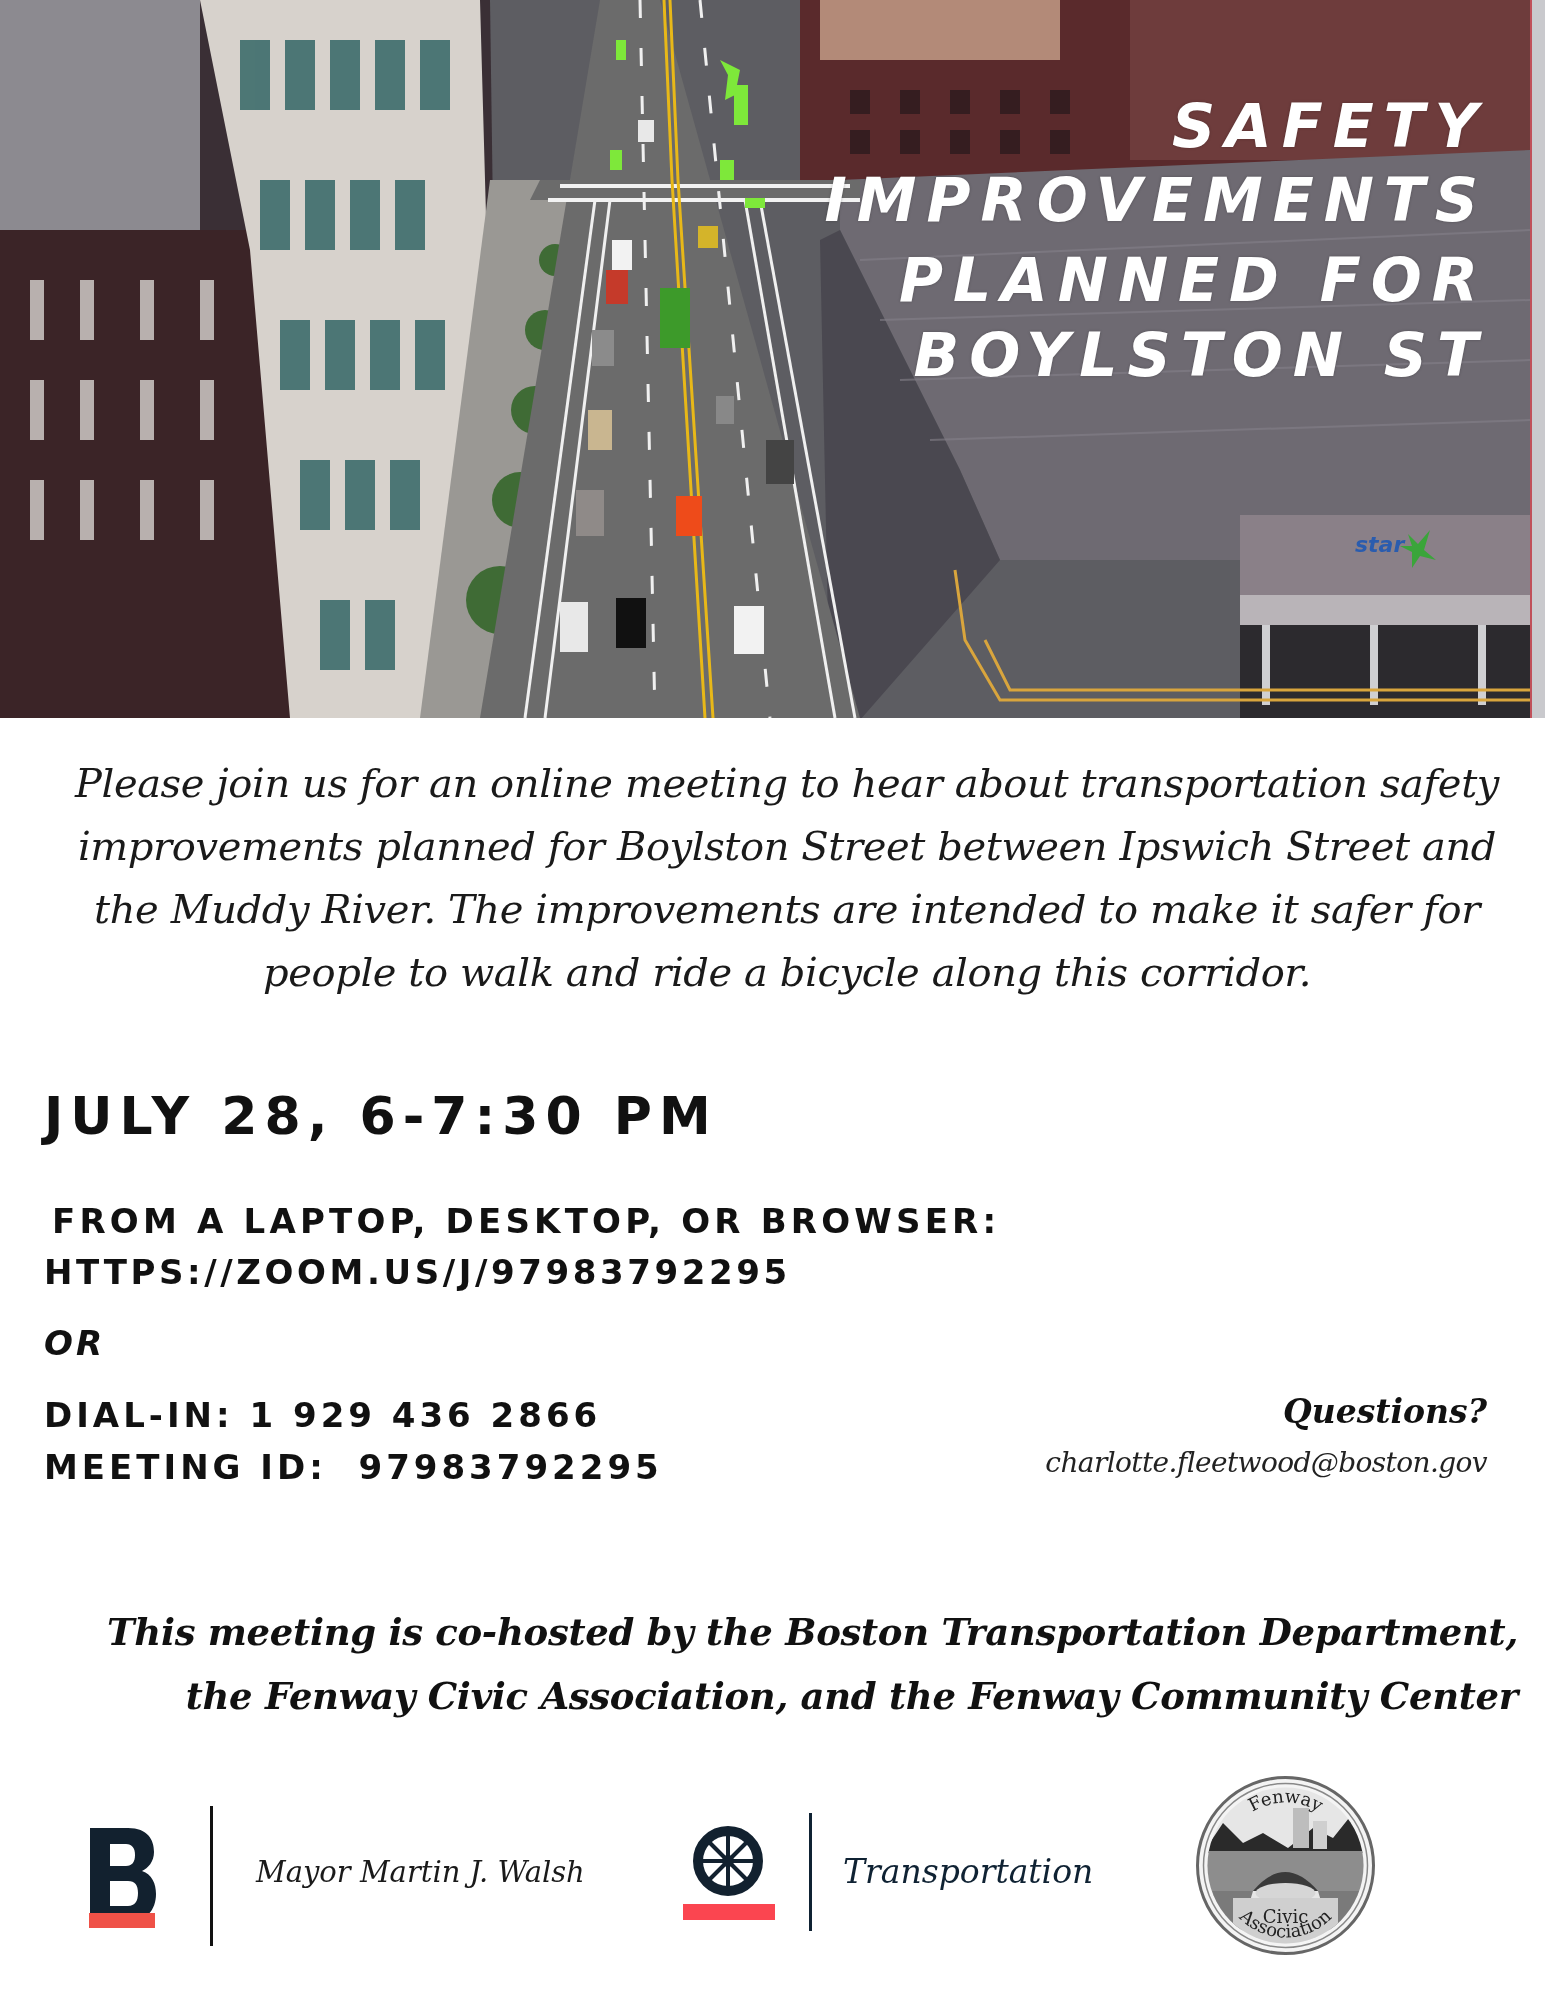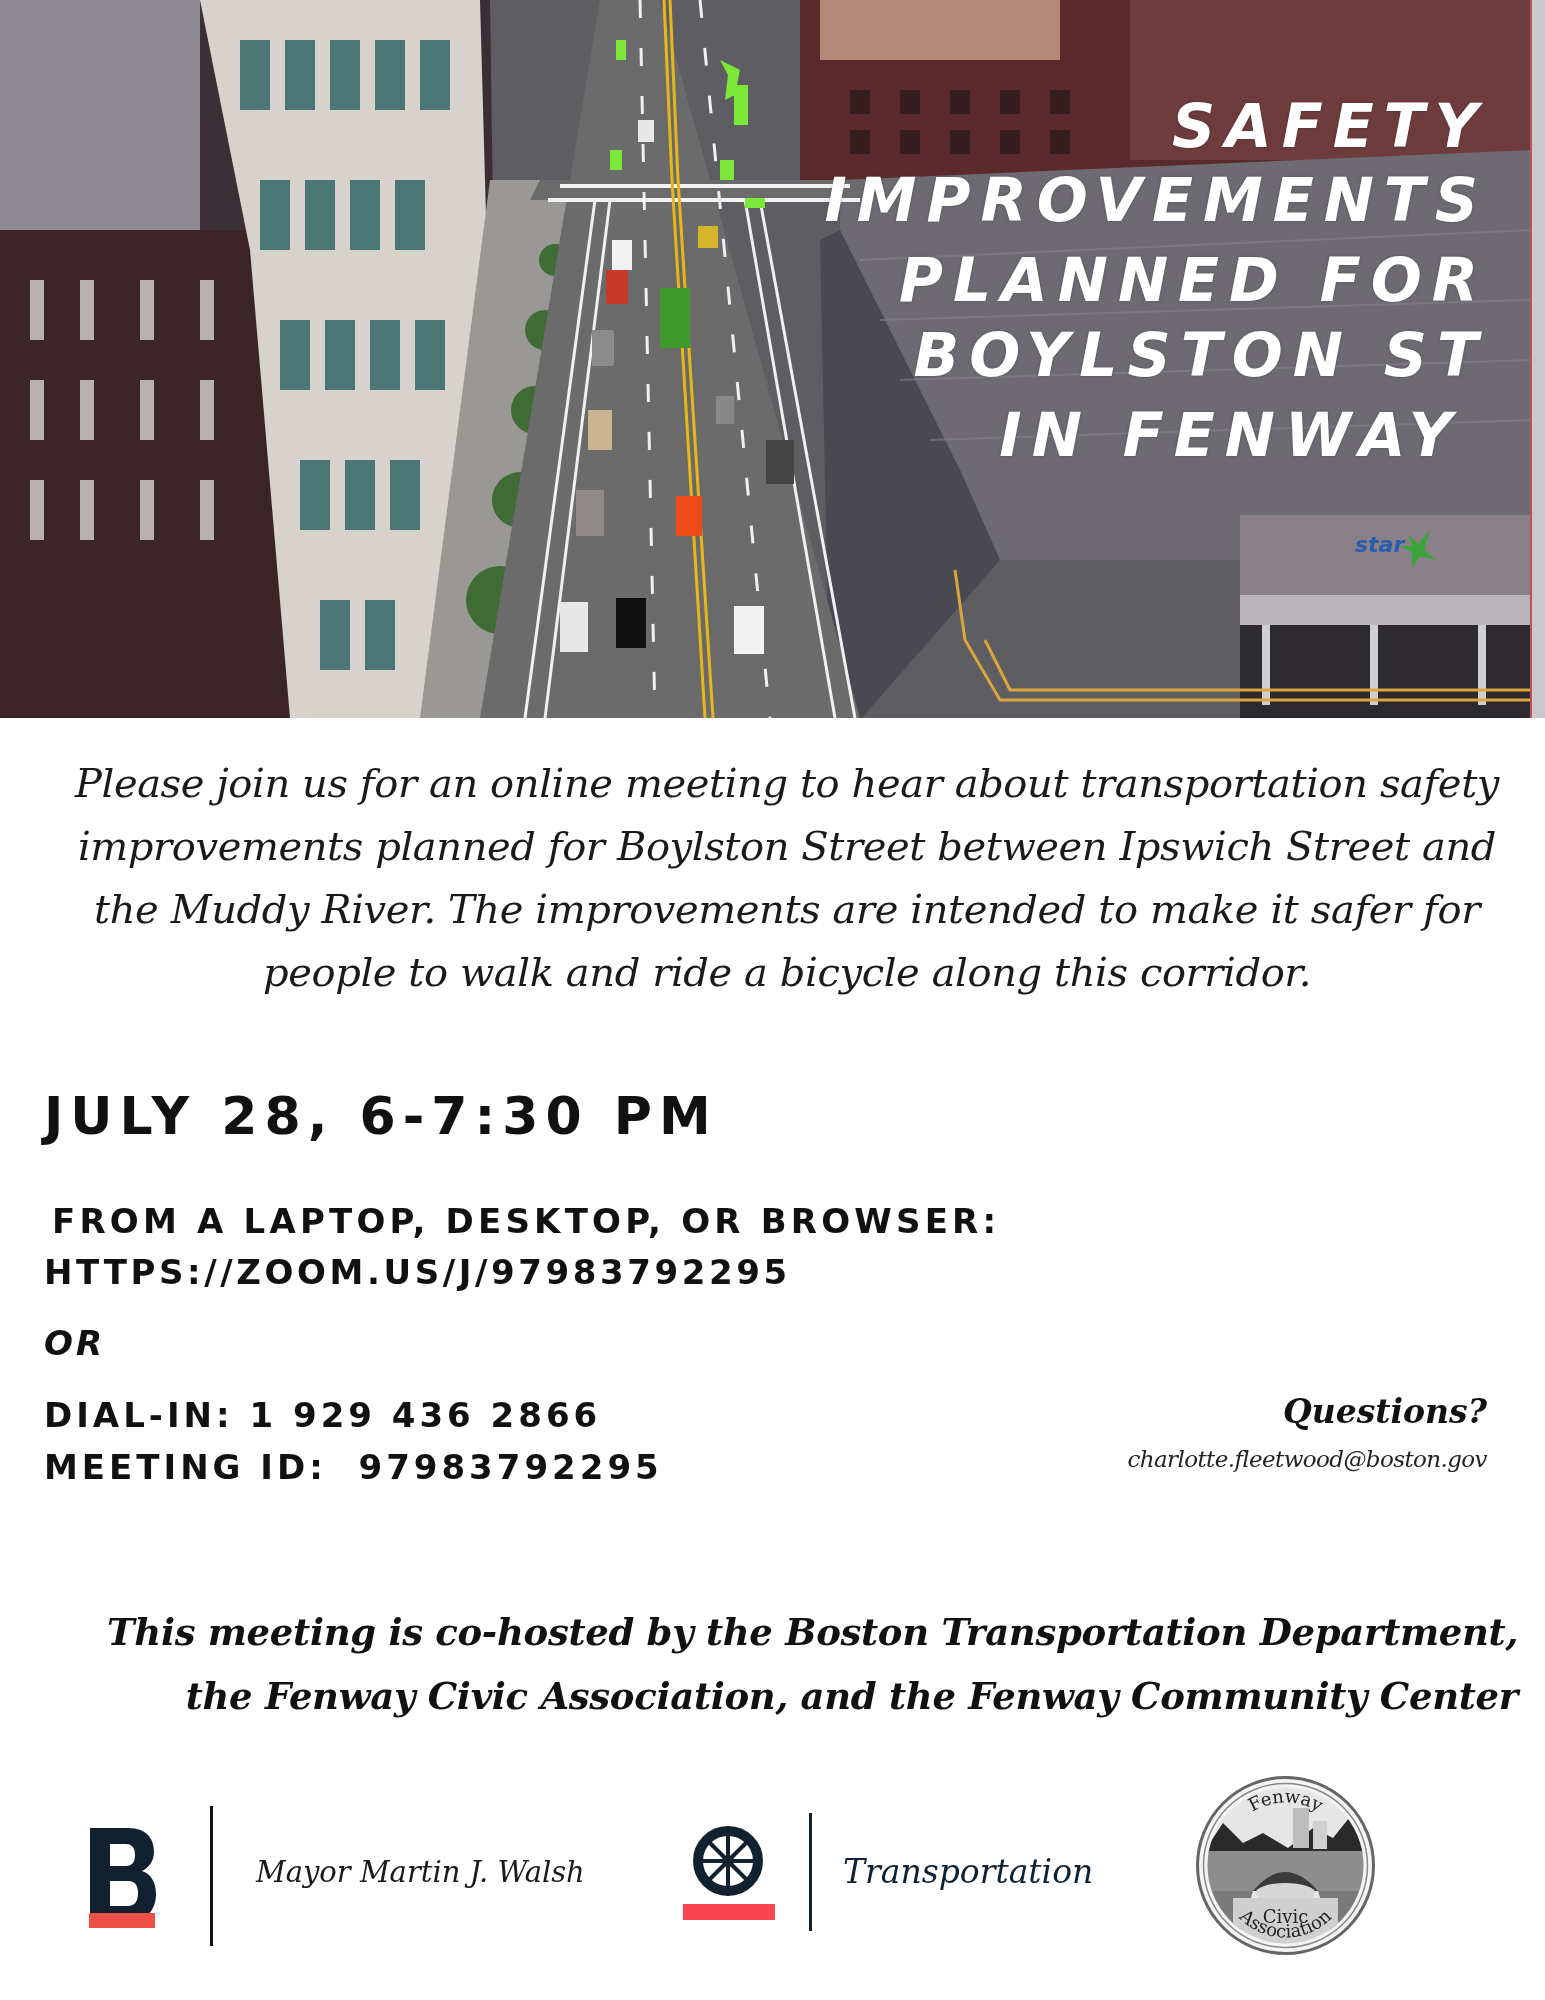--- a/index.html
+++ b/index.html
@@ -38,21 +38,21 @@
   #laptop-label { left: 44px; top: 1204px; font-size: 34px; letter-spacing: 4.2px; margin-left: 8px; }
   #zoom-url { left: 44px; top: 1255px; font-size: 34px; letter-spacing: 3.6px; }
   #or { left: 44px; top: 1326px; font-size: 34px; letter-spacing: 3px; font-style: italic; }
   #dial-in { left: 44px; top: 1398px; font-size: 34px; letter-spacing: 4px; }
   #meeting-id { left: 44px; top: 1450px; font-size: 34px; letter-spacing: 4px; white-space: pre; }
 
   #questions { right: 58px; top: 1392px; text-align: right;
     font-family: "DejaVu Serif", serif; font-style: italic; font-weight: bold;
     font-size: 33px; color: #111; white-space: nowrap; }
   #email { right: 58px; top: 1446px; text-align: right;
-    font-family: "DejaVu Serif", serif; font-style: italic; font-size: 23px;
+    font-family: "DejaVu Serif", serif; font-style: italic; font-size: 28px;
     color: #222; white-space: nowrap; letter-spacing: -0.6px; }
 
   #cohost {
     left: 38px; top: 1600px; width: 1480px;
     font-family: "DejaVu Serif", serif; font-style: italic; font-weight: bold;
     font-size: 37px; line-height: 64px; color: #111; letter-spacing: -0.3px; text-align: right;
   }
 
   
   .divider { position: absolute; width: 3px; background: #111; }
@@ -212,21 +212,20 @@
       <rect x="766" y="440" width="28" height="44" fill="#444"></rect>
       <rect x="698" y="226" width="20" height="22" fill="#d4b42a"></rect>
       <rect x="638" y="120" width="16" height="22" fill="#e8e8e8"></rect>
     </g>
   </svg>
 
   <div class="title-line" style="top:96px;">SAFETY</div>
   <div class="title-line" style="top:170px;">IMPROVEMENTS</div>
   <div class="title-line" style="top:325px;">BOYLSTON ST</div>
   <div class="title-line" style="top:250px;">PLANNED FOR</div>
-  <div class="title-line" style="top:405px; right:68px;">IN FENWAY</div>
 </div>
 <div id="hero-edge" class="abs"></div>
 
 <div id="intro" class="abs">Please join us for an online meeting to hear about transportation safety improvements planned for Boylston Street between Ipswich Street and the Muddy River. The improvements are intended to make it safer for people to walk and ride a bicycle along this corridor.</div>
 
 <div id="date" class="abs caps">JULY 28, 6-7:30 PM</div>
 <div id="laptop-label" class="abs caps">FROM A LAPTOP, DESKTOP, OR BROWSER:</div>
 <div id="zoom-url" class="abs caps">HTTPS://ZOOM.US/J/97983792295</div>
 <div id="or" class="abs caps">OR</div>
 <div id="dial-in" class="abs caps">DIAL-IN: 1 929 436 2866</div>

